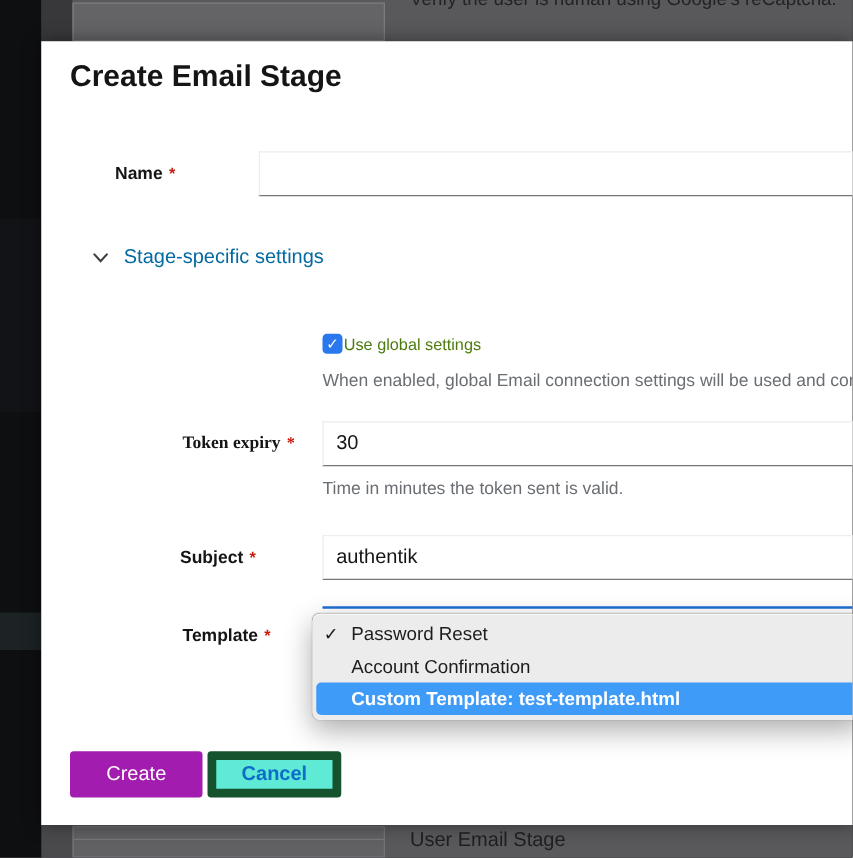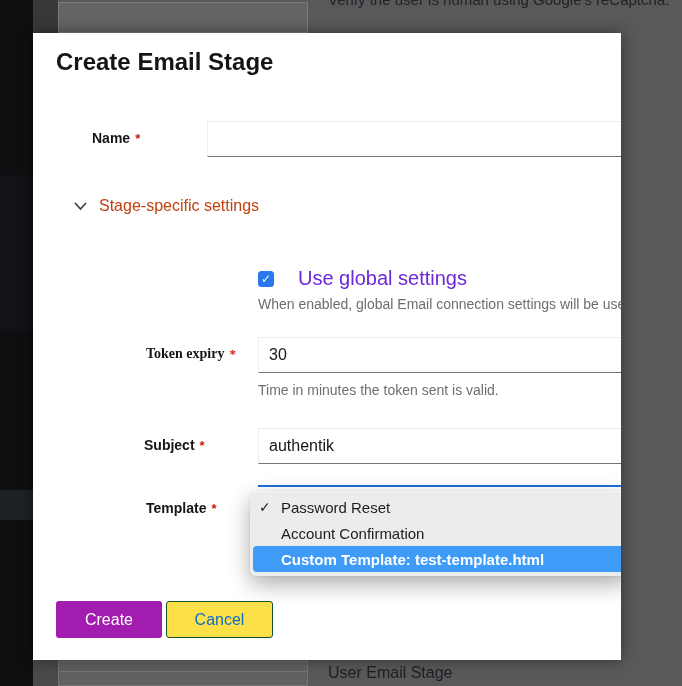--- a/index.html
+++ b/index.html
@@ -18,44 +18,44 @@
     background:#616164; border:1px solid #747477; }
   .card-bottom .card-line { position:absolute; left:0; top:9px; width:100%; border-top:1px solid #777779; }
   .bg-text-bottom { position:absolute; left:295px; top:664px; font-size:16px; color:#1f1f22; white-space:nowrap; }
 
   
   .sidebar { position:absolute; left:0; top:0; width:33px; height:686px; background:#0e0f11; }
   .sidebar .sb-block1 { position:absolute; top:175px; width:100%; height:155px; background:#121316; }
   .sidebar .sb-block2 { position:absolute; top:490px; width:100%; height:30px; background:#1d2224; }
 
   
-  .modal { position:absolute; left:33px; top:33px; width:588px; height:627px;
+  .modal { position:absolute; left:33px; top:33px; width:649px; height:627px;
     background:#ffffff; box-shadow:0 0 14px rgba(0,0,0,0.45); overflow:hidden; }
   .modal-title { position:absolute; left:23px; top:13px; font-size:24px; line-height:32px;
     font-weight:700; color:#151515; }
 
   .field-label { position:absolute; font-size:14px; font-weight:700; color:#151515; white-space:nowrap;padding-left:36px; }
   .req { color:#c9190b; font-size:13px; margin-left:5px; font-weight:700; }
 
   .text-input { position:absolute; height:36px; background:#fff; font-size:16px; color:#151515;
     padding:0 0 0 10px; border:1px solid #ededed; border-bottom:1.5px solid #72767b;
     outline:none; font-family:inherit; }
 
   .lbl-name { left:23px; top:97px; }
   .inp-name { left:174px; top:88px; right:-2px; }
 
   .section-head { position:absolute; left:40px; top:164px; display:flex; align-items:center; cursor:pointer; }
   .chev { width:14px; height:14px; display:inline-flex; align-items:center; justify-content:center; }
-  .section-label { margin-left:12px; font-size:16px; color:#c2410c; font-weight:400; }
+  .section-label { margin-left:12px; font-size:16px; color:#0369a1; font-weight:400; }
 
   .checkbox-row { position:absolute; left:225px; top:234px; display:flex; align-items:center; }
   .checkbox { width:16px; height:16px; border-radius:3.5px; background:#2a77ee;
     display:inline-flex; align-items:center; justify-content:center; }
   .checkbox .mark { color:#fff; font-size:12px; font-weight:700; line-height:1; }
-  .checkbox-label { margin-left:24px; font-size:20px; color:#6d28d9; }
+  .checkbox-label { margin-left:1px; font-size:13px; color:#4d7c0f; }
 
   .help-text { position:absolute; font-size:14px; color:#6a6e73; white-space:nowrap; }
   .help-global { left:225px; top:263px; }
   .help-token { left:225px; top:349px; }
 
   .lbl-token { left:77px; top:313px;font-family:Liberation Serif, serif; }
   .inp-token { left:225px; top:304px; right:-2px; }
   .lbl-subject { left:75px; top:404px; }
   .inp-subject { left:225px; top:395px; right:-2px; }
   .lbl-template { left:77px; top:467px; }
@@ -69,21 +69,21 @@
   .menu-item { position:relative; height:26px; display:flex; align-items:center;
     font-size:15px; color:#1d1d1f; padding-left:31px; }
   .menu-item .check { position:absolute; left:9px; width:18px; font-size:14px; color:#1d1d1f; }
   .menu-item.highlighted { background:#3f9bf8; color:#ffffff; margin:0 3px; padding-left:28px;
     border-radius:4px; font-weight:700; }
 
   
   .btn { position:absolute; top:568px; height:37px; border-radius:3px; font-size:16px;
     font-family:inherit; cursor:pointer; }
   .btn-create { left:23px; width:106px; background:#a21caf; color:#ffffff; border:none; }
-  .btn-cancel { left:133px; width:107px; background:#fde047; color:#0d6dc9; border:1px solid #14532d; }
+  .btn-cancel { left:133px; width:107px; background:#5eead4; color:#0d6dc9; border:7px solid #14532d;font-weight:bold; }
 </style>
 </head>
 <body>
 
 <div class="page">
   <div class="gutter-top"></div>
   <div class="card-top"></div>
   <div class="bg-text-top">Verify the user is human using Google's reCaptcha.</div>
   <div class="gutter-bottom"></div>
   <div class="card-bottom">

